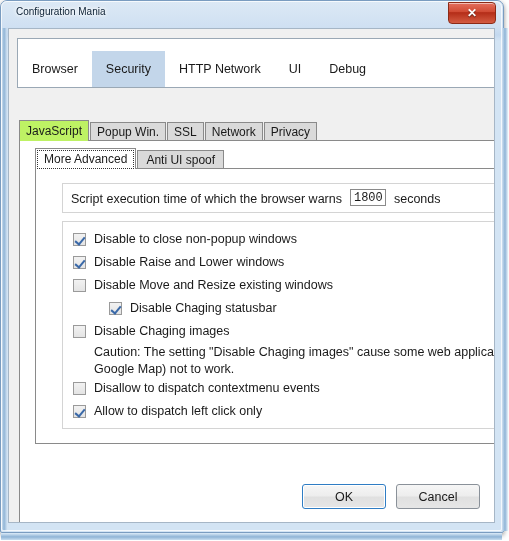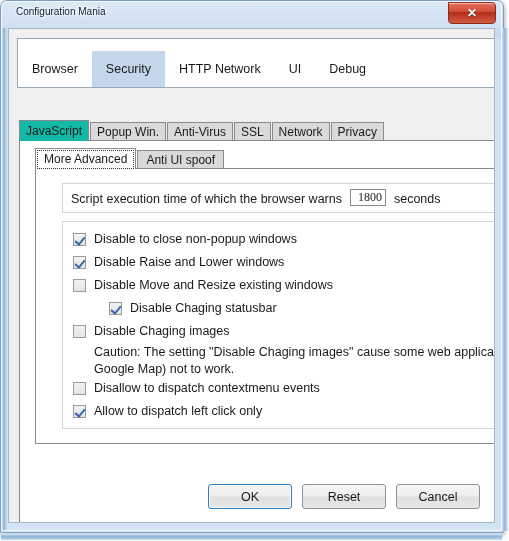--- a/index.html
+++ b/index.html
@@ -162,21 +162,21 @@
     color: #1a1a1a;
     background: #dadada;
     border: 1px solid #8a8a8a;
     border-bottom: none;
     margin-right: 1px;
     cursor: pointer;
     white-space: nowrap;
   }
   .tab2.selected {
     height: 21px;
-    background: #14b8a6;
+    background: #bef264;
     border-color: #8a8a8a;
     position: relative;
     z-index: 3;
   }
 
   
   .panel2 {
     position: absolute;
     left: 10px; top: 111px;
     width: 478px; height: 404px;
@@ -257,21 +257,21 @@
     color: #1a1a1a;
     white-space: nowrap;
   }
   .num-input {
     width: 36px;
     height: 17px;
     margin: 0 8px;
     box-sizing: border-box;
     border: 1px solid #8a8a8a;
     background: #ffffff;
-    font-family: Liberation Serif, serif;
+    font-family: Liberation Mono, monospace;
     font-size: 12px;
     color: #1a1a1a;
     text-align: right;
     padding: 0 3px;
     line-height: 15px;
   }
 
   
   .cb-row {
     position: absolute;
@@ -380,23 +380,20 @@
     </div>
 
     <div class="tabs2-strip">
       <div class="tab2 selected">
         <span>JavaScript</span>
       </div>
       <div class="tab2">
         <span>Popup Win.</span>
       </div>
       <div class="tab2">
-        <span>Anti-Virus</span>
-      </div>
-      <div class="tab2">
         <span>SSL</span>
       </div>
       <div class="tab2">
         <span>Network</span>
       </div>
       <div class="tab2">
         <span>Privacy</span>
       </div>
     </div>
 
@@ -464,21 +461,18 @@
 
         </div>
       </div>
     </div>
 
     <div class="btn-row">
       <div class="btn default">
         <span>OK</span>
       </div>
       <div class="btn">
-        <span>Reset</span>
-      </div>
-      <div class="btn">
         <span>Cancel</span>
       </div>
     </div>
 
   </div>
 </div>
 
 </body></html>

